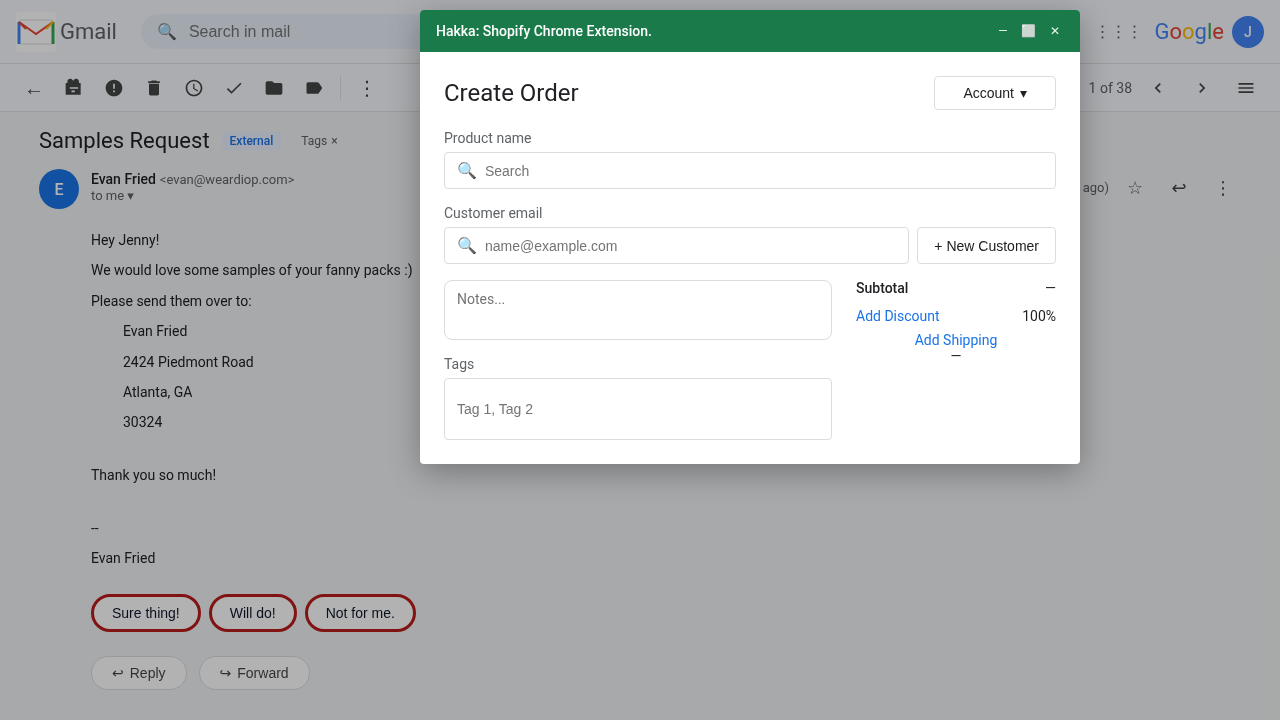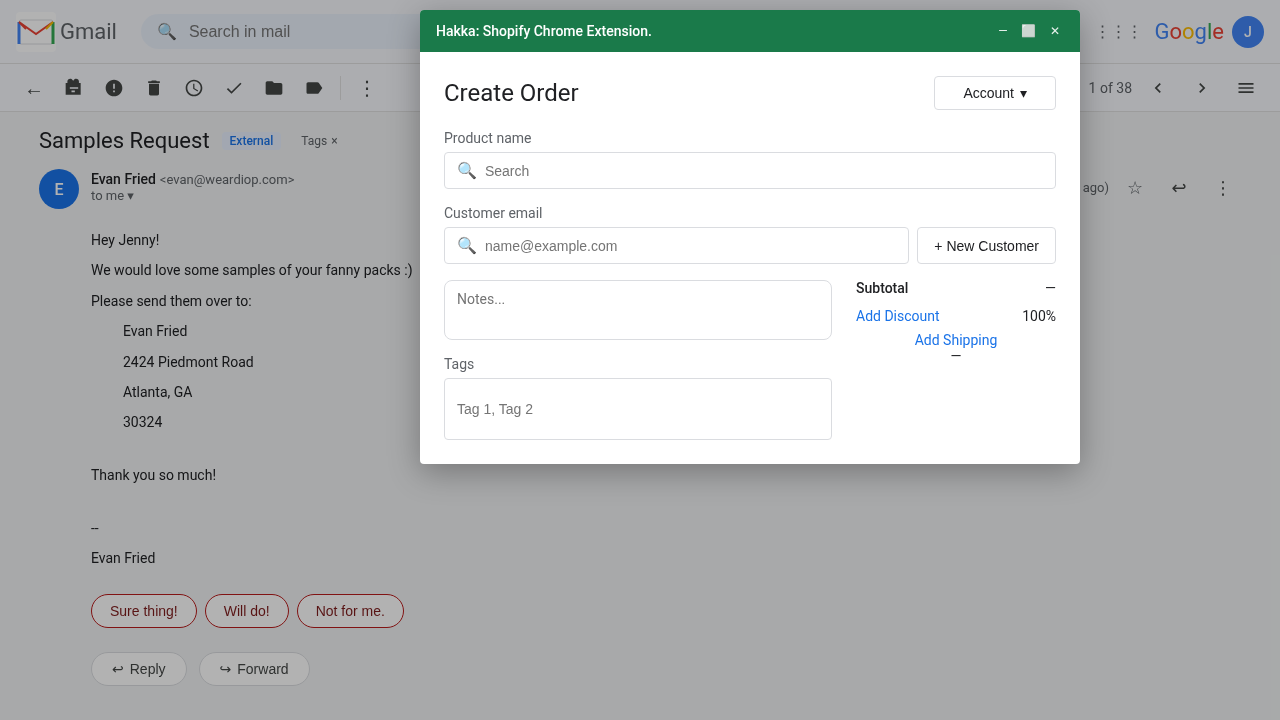--- a/index.html
+++ b/index.html
@@ -49,21 +49,21 @@
     .sender-avatar { width: 40px; height: 40px; border-radius: 50%; background: #1a73e8; color: white; display: flex; align-items: center; justify-content: center; font-size: 16px; font-weight: 500; flex-shrink: 0; }
     .sender-info { flex: 1; }
     .sender-name { font-size: 14px; color: #202124; font-weight: 500; }
     .sender-email { color: #5f6368; font-size: 13px; }
     .to-me { font-size: 13px; color: #5f6368; }
     .email-actions-right { display: flex; align-items: center; gap: 8px; color: #5f6368; font-size: 13px; }
     .email-body { font-size: 14px; color: #202124; line-height: 1.6; margin-left: 52px; }
     .email-body p { margin-bottom: 8px; }
     .email-body .address-block { margin-left: 32px; margin-top: 4px; }
     .reply-buttons { display: flex; gap: 8px; margin-left: 52px; margin-top: 24px; }
-    .reply-btn { padding: 8px 18px; border-radius: 20px; border: 1px solid #b91c1c; background: white; font-size: 14px; color: #7f1d1d; cursor: pointer; }
+    .reply-btn { padding: 8px 18px; border-radius: 20px; border: 3px solid #b91c1c; background: white; font-size: 14px; color: #0f172a; cursor: pointer; }
     .action-buttons { display: flex; gap: 12px; margin-left: 52px; margin-top: 24px; }
     .action-btn { display: flex; align-items: center; gap: 6px; padding: 8px 20px; border-radius: 20px; border: 1px solid #dadce0; background: white; font-size: 14px; color: #444746; cursor: pointer; }
 
     
     .overlay { position: absolute; top: 0; left: 0; right: 0; bottom: 0; background: rgba(0,0,0,0.3); z-index: 100; }
 
     
     .shopify-modal {
       position: absolute; top: 10px; left: 420px; width: 660px;
       background: white; border-radius: 4px; box-shadow: 0 8px 32px rgba(0,0,0,0.3);

